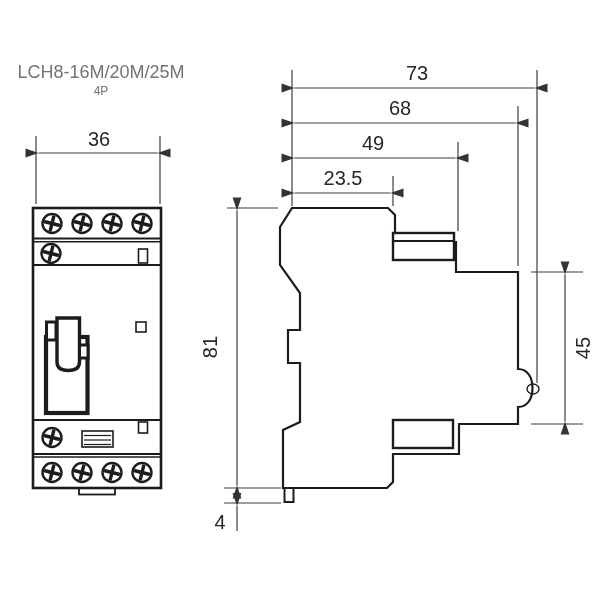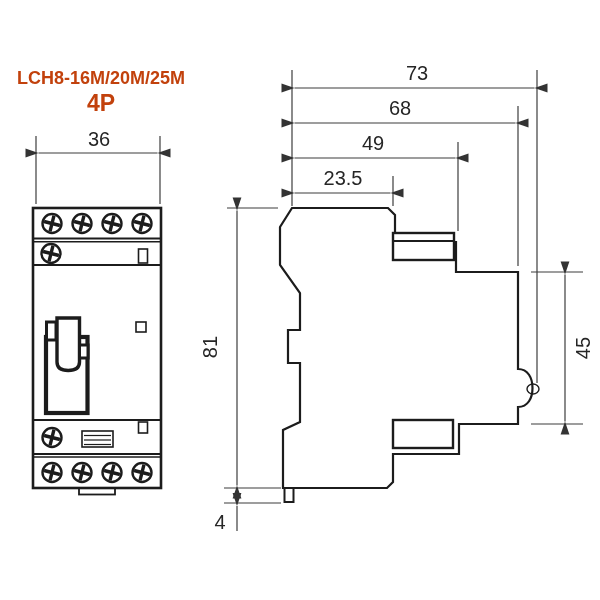--- a/index.html
+++ b/index.html
@@ -3,25 +3,25 @@
 <meta charset="utf-8">
 <style>
   html,body{margin:0;padding:0;}
   body{
     width:600px;height:600px;background:#ffffff;
     font-family:"Liberation Sans","DejaVu Sans",sans-serif;
     position:relative;overflow:hidden;
   }
   .canvas{position:absolute;inset:0;}
   .title-block{
-    position:absolute;left:6px;top:68px;width:190px;
-    text-align:center;color:#c2410c;font-weight:bold;line-height:1.2;
+    position:absolute;left:6px;top:62px;width:190px;
+    text-align:center;color:#737373;font-weight:normal;line-height:1.2;
   }
   .title-line1{font-size:18px;letter-spacing:0px;}
-  .title-line2{font-size:23px;}
+  .title-line2{font-size:12px;}
   svg text{
     font-family:"Liberation Sans","DejaVu Sans",sans-serif;
     fill:#262626;font-size:20px;
   }
 </style>
 </head>
 <body>
 
 <div class="canvas">
 

